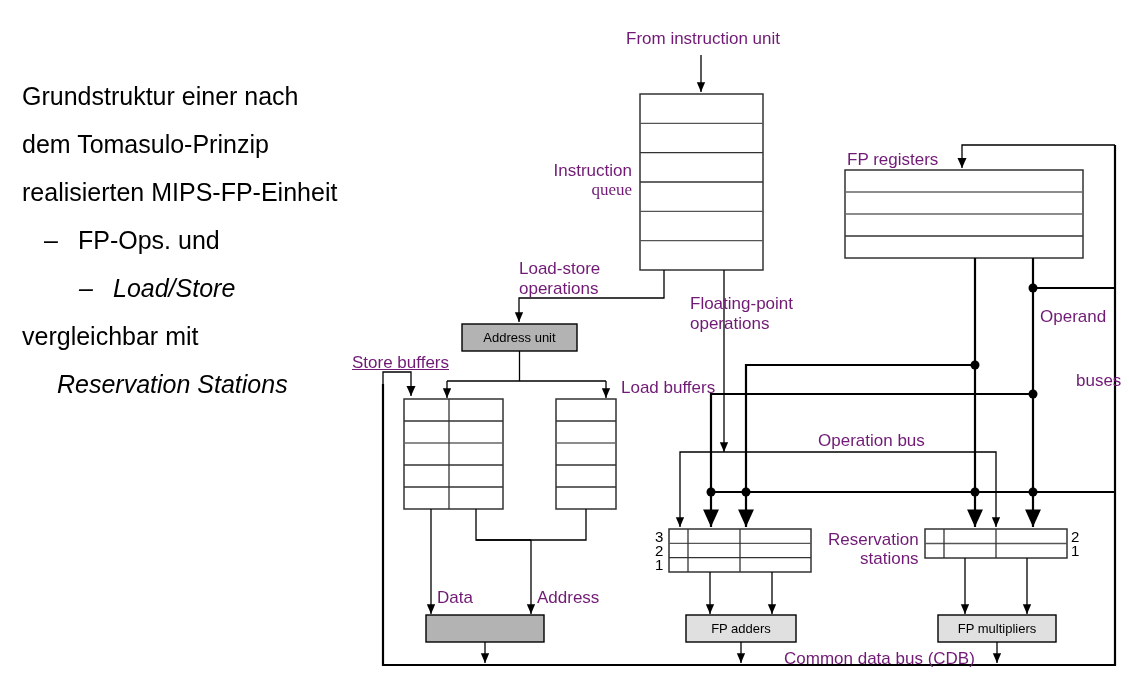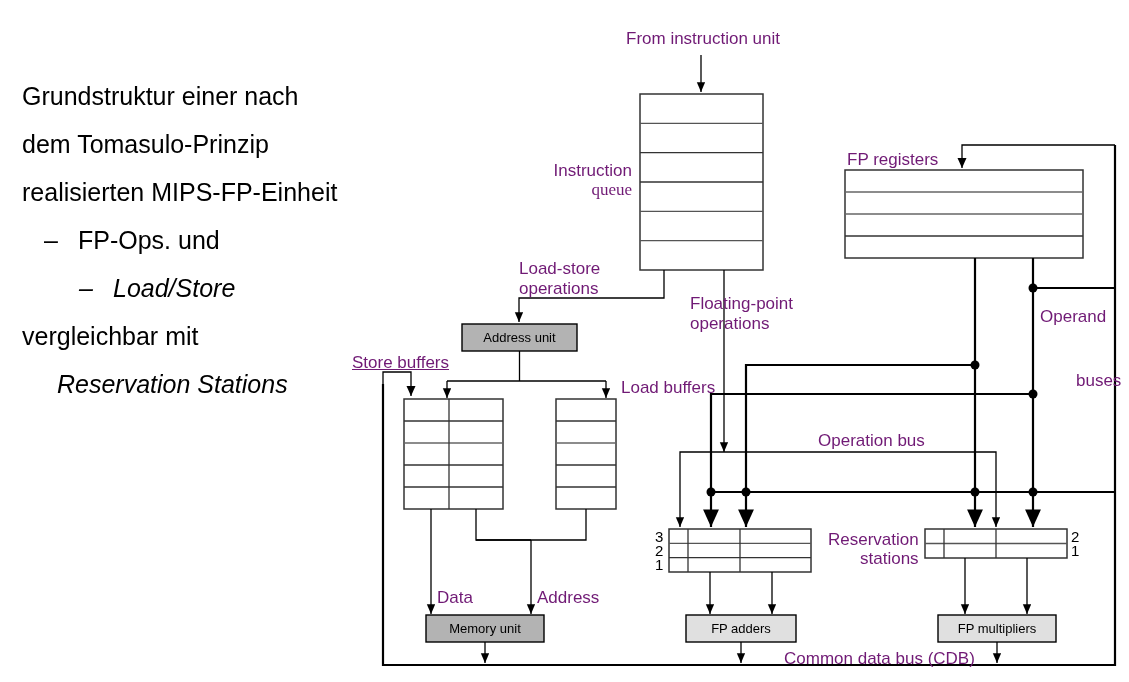--- a/index.html
+++ b/index.html
@@ -200,19 +200,18 @@
   <div class="rsnum" style="left:655px;top:529px;">3</div>
   <div class="rsnum" style="left:655px;top:543px;">2</div>
   <div class="rsnum" style="left:655px;top:557px;">1</div>
 
   <div class="rsnum" style="left:1071px;top:529px;">2</div>
   <div class="rsnum" style="left:1071px;top:543px;">1</div>
 
   <div class="lbl" style="left:437px;top:589px;">Data</div>
   <div class="lbl" style="left:537px;top:589px;">Address</div>
 
-  <div class="boxlbl" style="left:426px;top:615px;width:118px;height:27px;">Memory unit</div>
   <div class="boxlbl" style="left:686px;top:615px;width:110px;height:27px;">FP adders</div>
   <div class="boxlbl" style="left:938px;top:615px;width:118px;height:27px;">FP multipliers</div>
 
   <div class="lbl" style="left:784px;top:650px;">Common data bus (CDB)</div>
 
 </div>
 
 </body></html>

